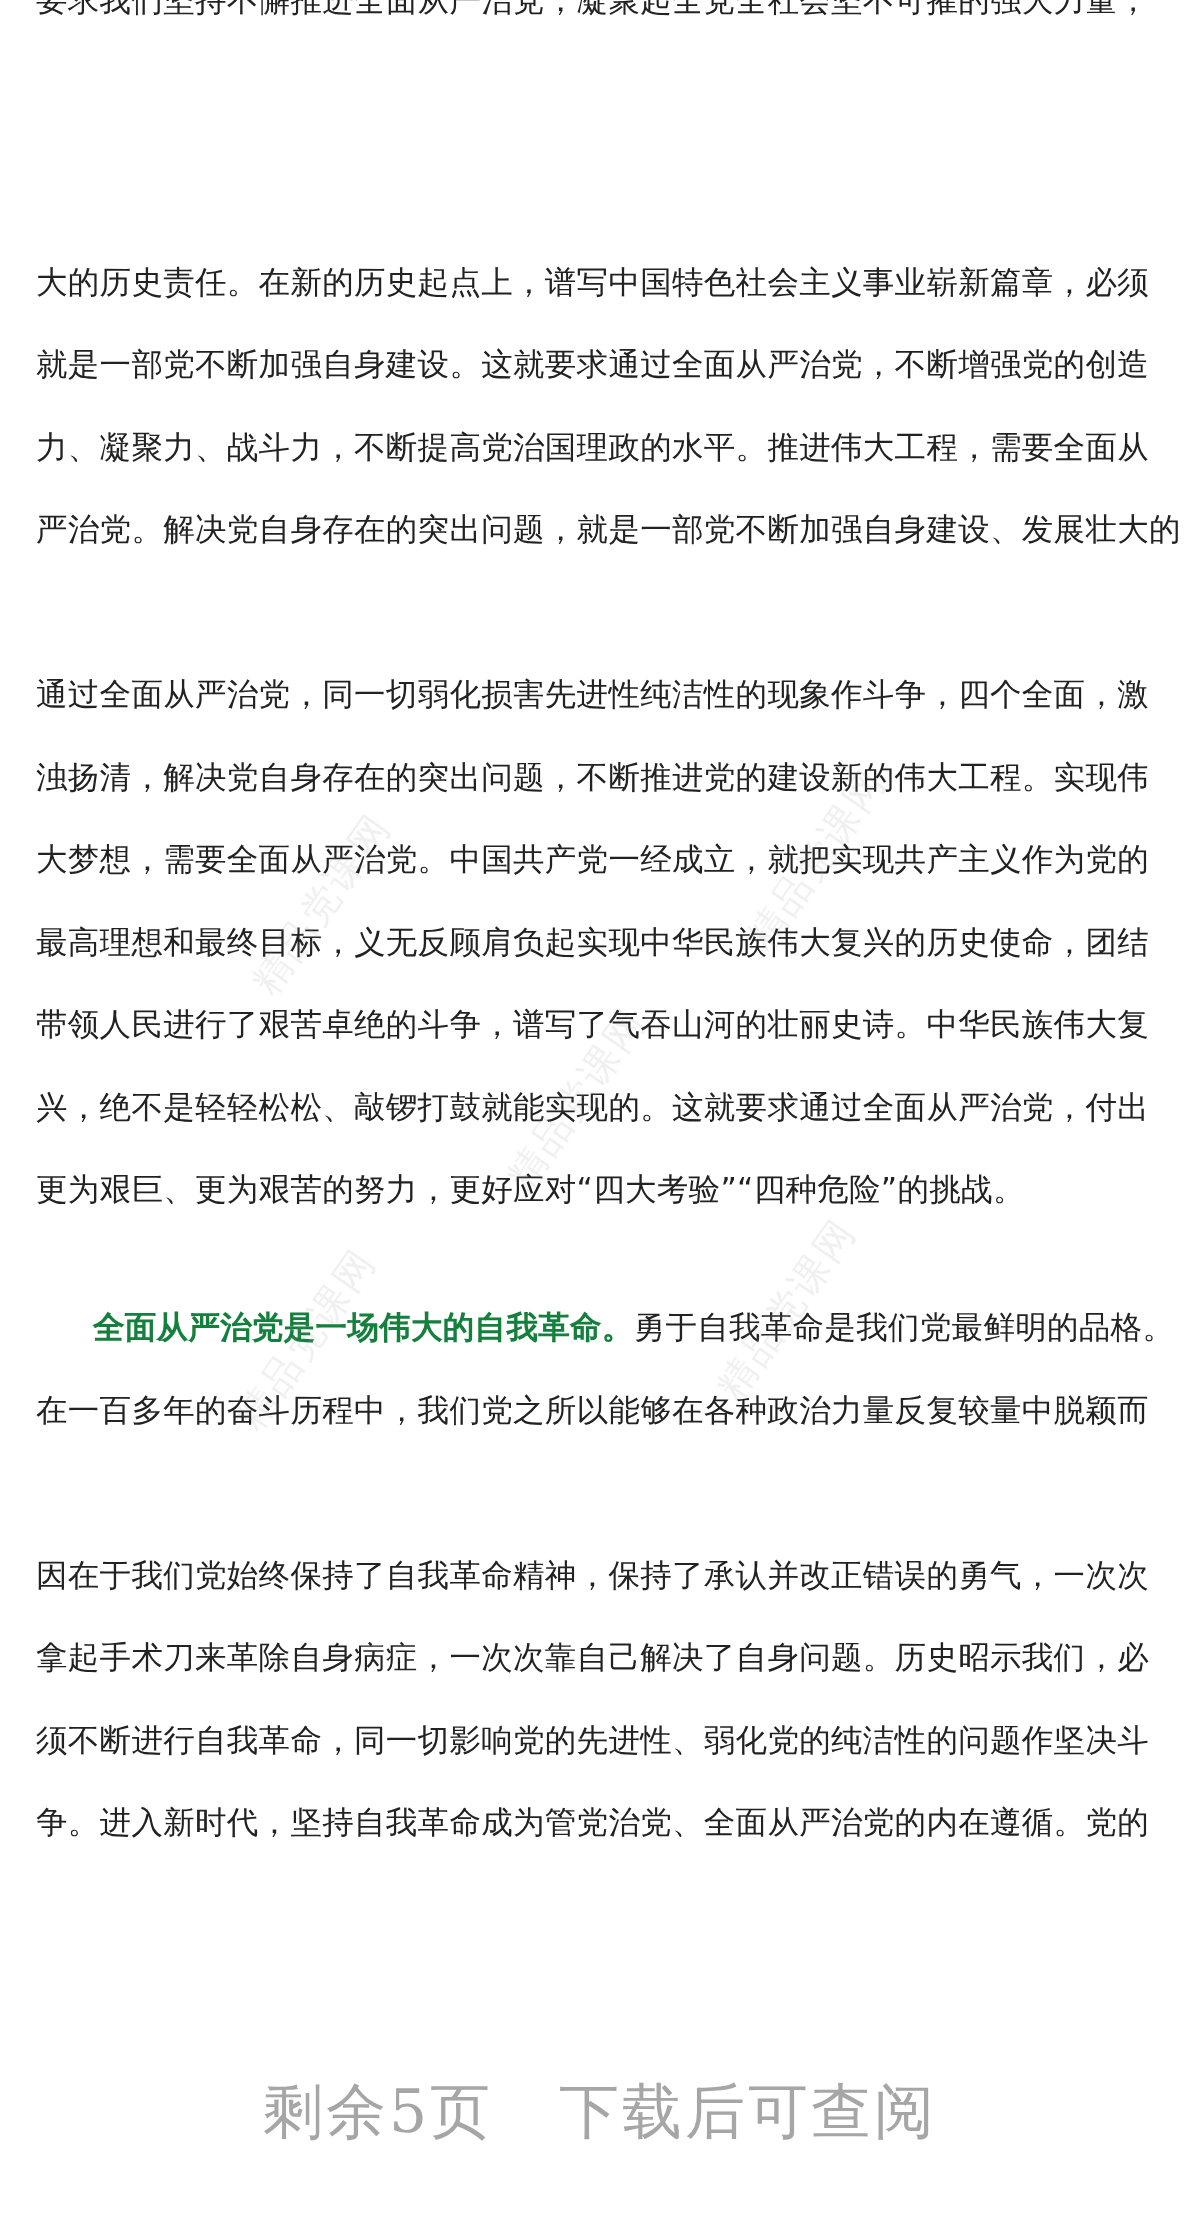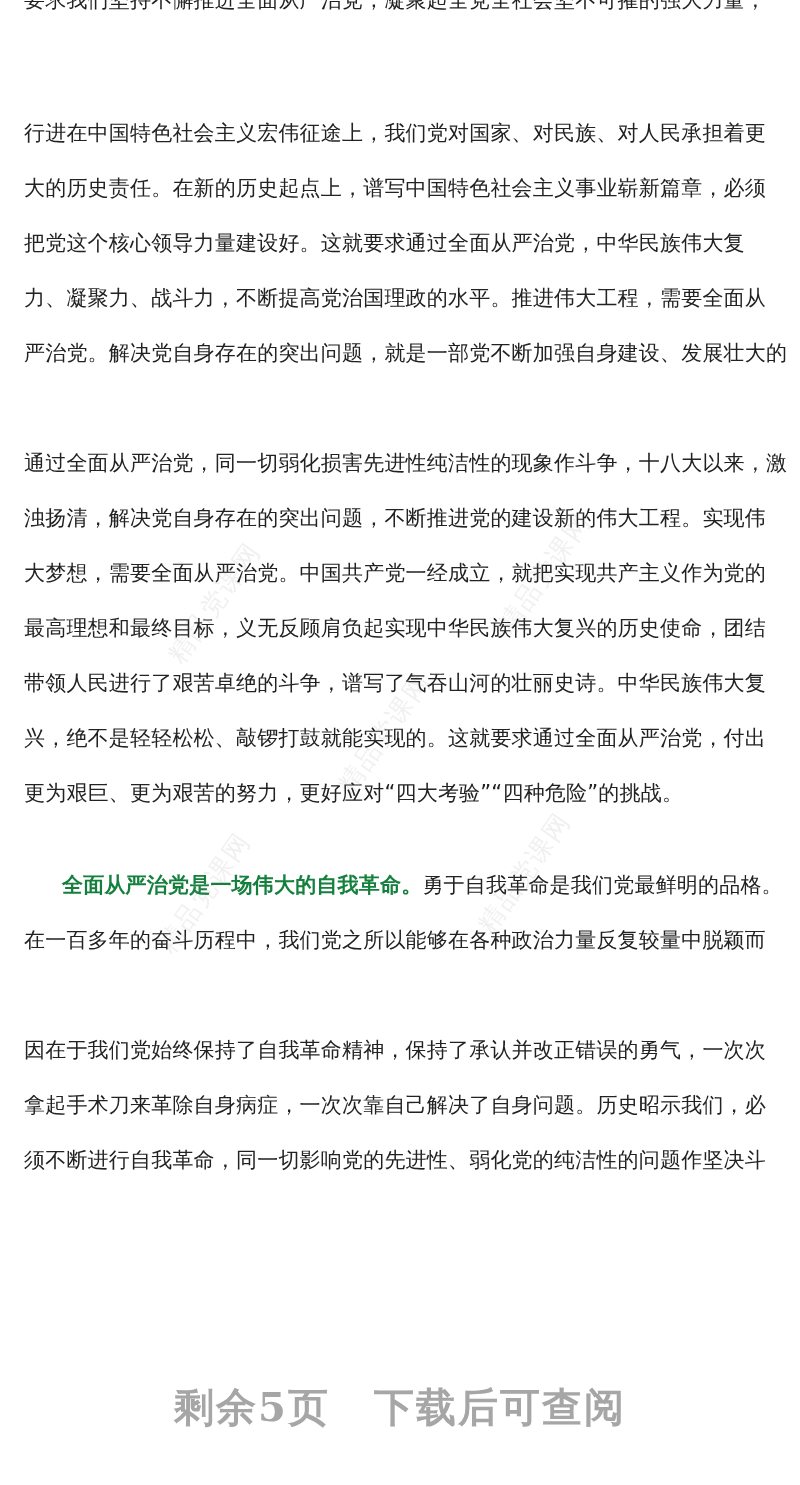--- a/index.html
+++ b/index.html
@@ -52,54 +52,54 @@
       letter-spacing: 2px;
       pointer-events: none;
     }
     .remaining-banner {
       position: absolute;
       left: 0;
       top: 1380px;
       width: 800px;
       text-align: center;
       font-size: 40px;
-      font-weight: bold;
+      font-weight: normal;
       color: #a6a6a6;
       font-family: "DejaVu Serif", "Liberation Serif", serif;
       letter-spacing: 2px;
     }
     .remaining-banner .gap {
       display: inline-block;
       width: 44px;
     }
   </style>
 </head>
 <body>
 
 <div class="page">
 
   <div class="line top-cut">要求我们坚持不懈推进全面从严治党，凝聚起全党全社会坚不可摧的强大力量，</div>
-  <div class="line" style="top:119px">行进在中国特色社会主义宏伟征途上，我们党对国家、对民族、对人民承担着更</div>
   <div class="line" style="top:174px">大的历史责任。在新的历史起点上，谱写中国特色社会主义事业崭新篇章，必须</div>
-  <div class="line" style="top:229px">把党这个核心领导力量建设好。这就要求通过全面从严治党，中华民族伟大复</div>
+  <div class="line" style="top:229px">就是一部党不断加强自身建设。这就要求通过全面从严治党，不断增强党的创造</div>
   <div class="line" style="top:284px">力、凝聚力、战斗力，不断提高党治国理政的水平。推进伟大工程，需要全面从</div>
   <div class="line" style="top:339px">严治党。解决党自身存在的突出问题，就是一部党不断加强自身建设、发展壮大的</div>
-  <div class="line" style="top:449px">通过全面从严治党，同一切弱化损害先进性纯洁性的现象作斗争，十八大以来，激</div>
+  <div class="line" style="top:449px">通过全面从严治党，同一切弱化损害先进性纯洁性的现象作斗争，四个全面，激</div>
   <div class="line" style="top:504px">浊扬清，解决党自身存在的突出问题，不断推进党的建设新的伟大工程。实现伟</div>
   <div class="line" style="top:559px">大梦想，需要全面从严治党。中国共产党一经成立，就把实现共产主义作为党的</div>
   <div class="line" style="top:614px">最高理想和最终目标，义无反顾肩负起实现中华民族伟大复兴的历史使命，团结</div>
   <div class="line" style="top:669px">带领人民进行了艰苦卓绝的斗争，谱写了气吞山河的壮丽史诗。中华民族伟大复</div>
   <div class="line" style="top:724px">兴，绝不是轻轻松松、敲锣打鼓就能实现的。这就要求通过全面从严治党，付出</div>
   <div class="line" style="top:779px">更为艰巨、更为艰苦的努力，更好应对“四大考验”“四种危险”的挑战。</div>
 
   <div class="line indent" style="top:871px"><b>全面从严治党是一场伟大的自我革命。</b><span>勇于自我革命是我们党最鲜明的品格。</span></div>
   <div class="line" style="top:926px">在一百多年的奋斗历程中，我们党之所以能够在各种政治力量反复较量中脱颖而</div>
   <div class="line" style="top:1091px">拿起手术刀来革除自身病症，一次次靠自己解决了自身问题。历史昭示我们，必</div>
   <div class="line" style="top:1036px">因在于我们党始终保持了自我革命精神，保持了承认并改正错误的勇气，一次次</div>
   <div class="line" style="top:1146px">须不断进行自我革命，同一切影响党的先进性、弱化党的纯洁性的问题作坚决斗</div>
+  <div class="line" style="top:1201px">争。进入新时代，坚持自我革命成为管党治党、全面从严治党的内在遵循。党的</div>
 
   <div class="watermark" style="left:160px; top:650px;">精品党课网</div>
   <div class="watermark" style="left:490px; top:620px;">精品党课网</div>
   <div class="watermark" style="left:330px; top:780px;">精品党课网</div>
   <div class="watermark" style="left:150px; top:940px;">精品党课网</div>
   <div class="watermark" style="left:470px; top:920px;">精品党课网</div>
 
   <div class="remaining-banner">
     <span>剩余5页</span><span class="gap"></span><span>下载后可查阅</span>
   </div>

